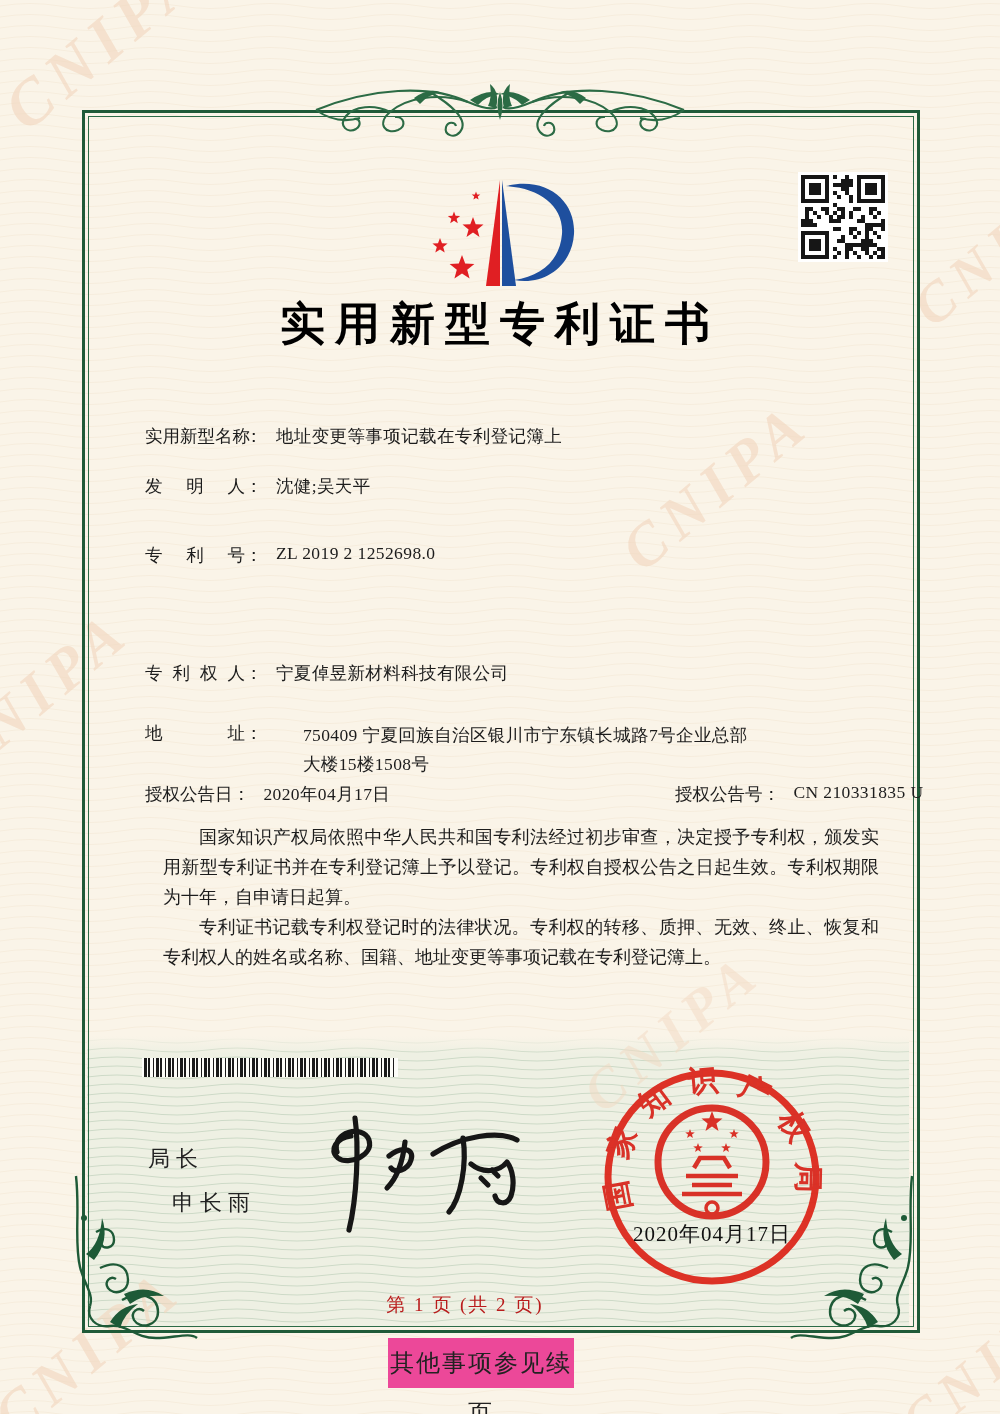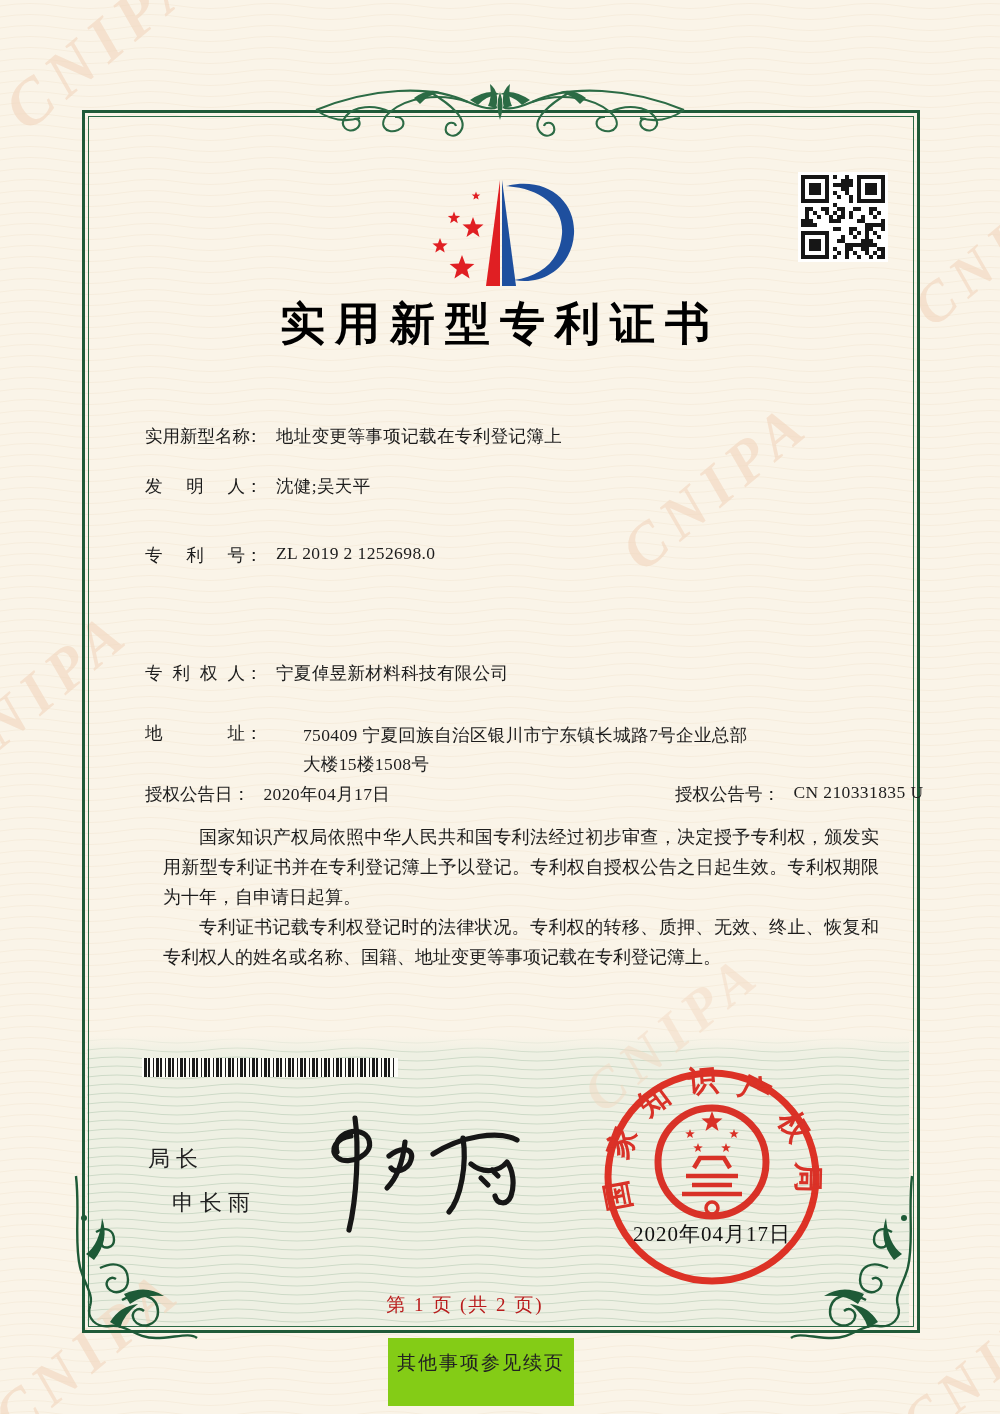--- a/index.html
+++ b/index.html
@@ -32,22 +32,22 @@
   .body-text{position:absolute;left:163px;top:822px;width:716px;font-size:18px;
              line-height:30px;text-align:justify;color:#1c1c1c;}
   .body-text p{margin:0;text-indent:2em;}
   
   .signer-title{position:absolute;left:148px;top:1144px;font-size:22px;letter-spacing:6px;color:#222;}
   .signer-name{position:absolute;left:148px;top:1188px;font-size:22px;letter-spacing:6px;color:#222;margin-left:24px;}
   .seal-date{position:absolute;left:612px;top:1220px;width:200px;text-align:center;
              font-size:21px;color:#111;letter-spacing:1px;}
   .pageno{position:absolute;left:47px;top:1292px;width:836px;text-align:center;
           font-size:19px;letter-spacing:2px;color:#b91c1c;}
-  .contnote{position:absolute;left:388px;top:1338px;width:186px;height:68px;background:#84cc16;
-            text-align:center;line-height:50px;font-size:19px;letter-spacing:2px;color:#222;}
+  .contnote{position:absolute;left:388px;top:1338px;width:186px;height:50px;background:#ec4899;
+            text-align:center;line-height:50px;font-size:24px;letter-spacing:2px;color:#222;}
   .qr-wrap{position:absolute;left:798px;top:172px;width:90px;height:90px;background:#fff;padding:3px;box-sizing:border-box;}
   .bc-wrap{position:absolute;left:142px;top:1058px;width:256px;height:19px;}
 </style>
 </head>
 <body>
 
 <div class="page">
 
   <svg class="abs" style="left:0;top:0" width="1000" height="1414" aria-hidden="true">
     <defs>

